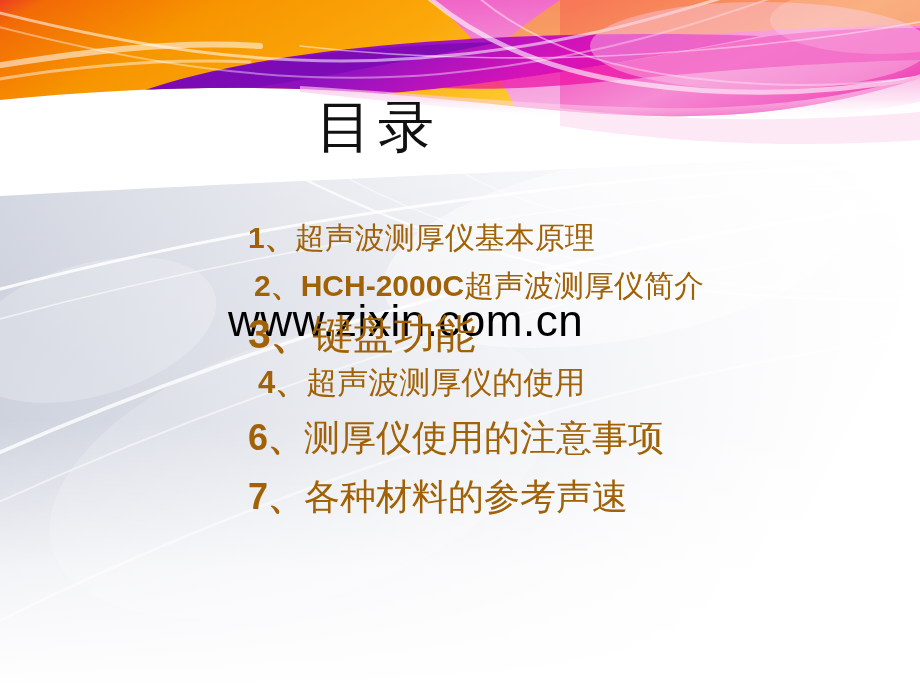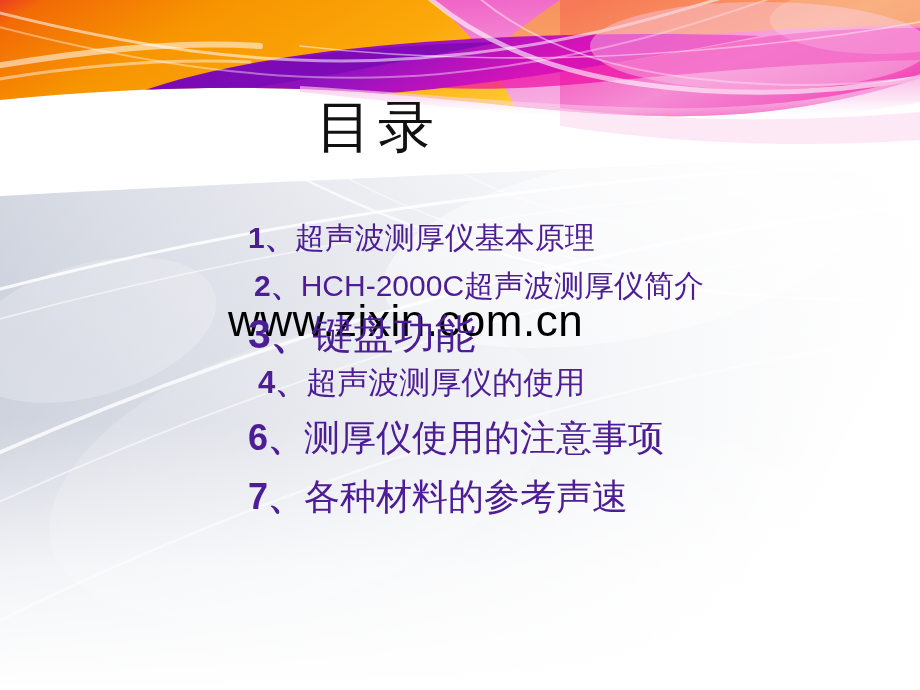--- a/index.html
+++ b/index.html
@@ -63,33 +63,33 @@
     left: 248px;
     top: 214px;
     width: 660px;
     margin: 0;
     padding: 0;
     list-style: none;
   }
 
   .toc-item {
     font-family: "Liberation Serif", "DejaVu Serif", serif;
-    color: #4c1d95;
+    color: #a16207;
     white-space: nowrap;
     display: block;
   }
 
   .toc-item .num {
     font-family: "Liberation Sans", sans-serif;
     font-weight: bold;
   }
 
   .toc-item .model {
     font-family: "Liberation Sans", sans-serif;
-    font-weight: normal;
+    font-weight: bold;
   }
 
   
   .sz-1 { font-size: 30px; line-height: 48px; }
   .sz-2 { font-size: 30px; line-height: 48px; padding-left: 6px; }
   .sz-3 { font-size: 41px; line-height: 48px; }
   .sz-4 { font-size: 31px; line-height: 50px; margin-left: 10px; }
   .sz-5 { font-size: 31px; line-height: 52px; }
   .sz-6 { font-size: 36px; line-height: 60px; }
   .sz-7 { font-size: 36px; line-height: 58px; }

